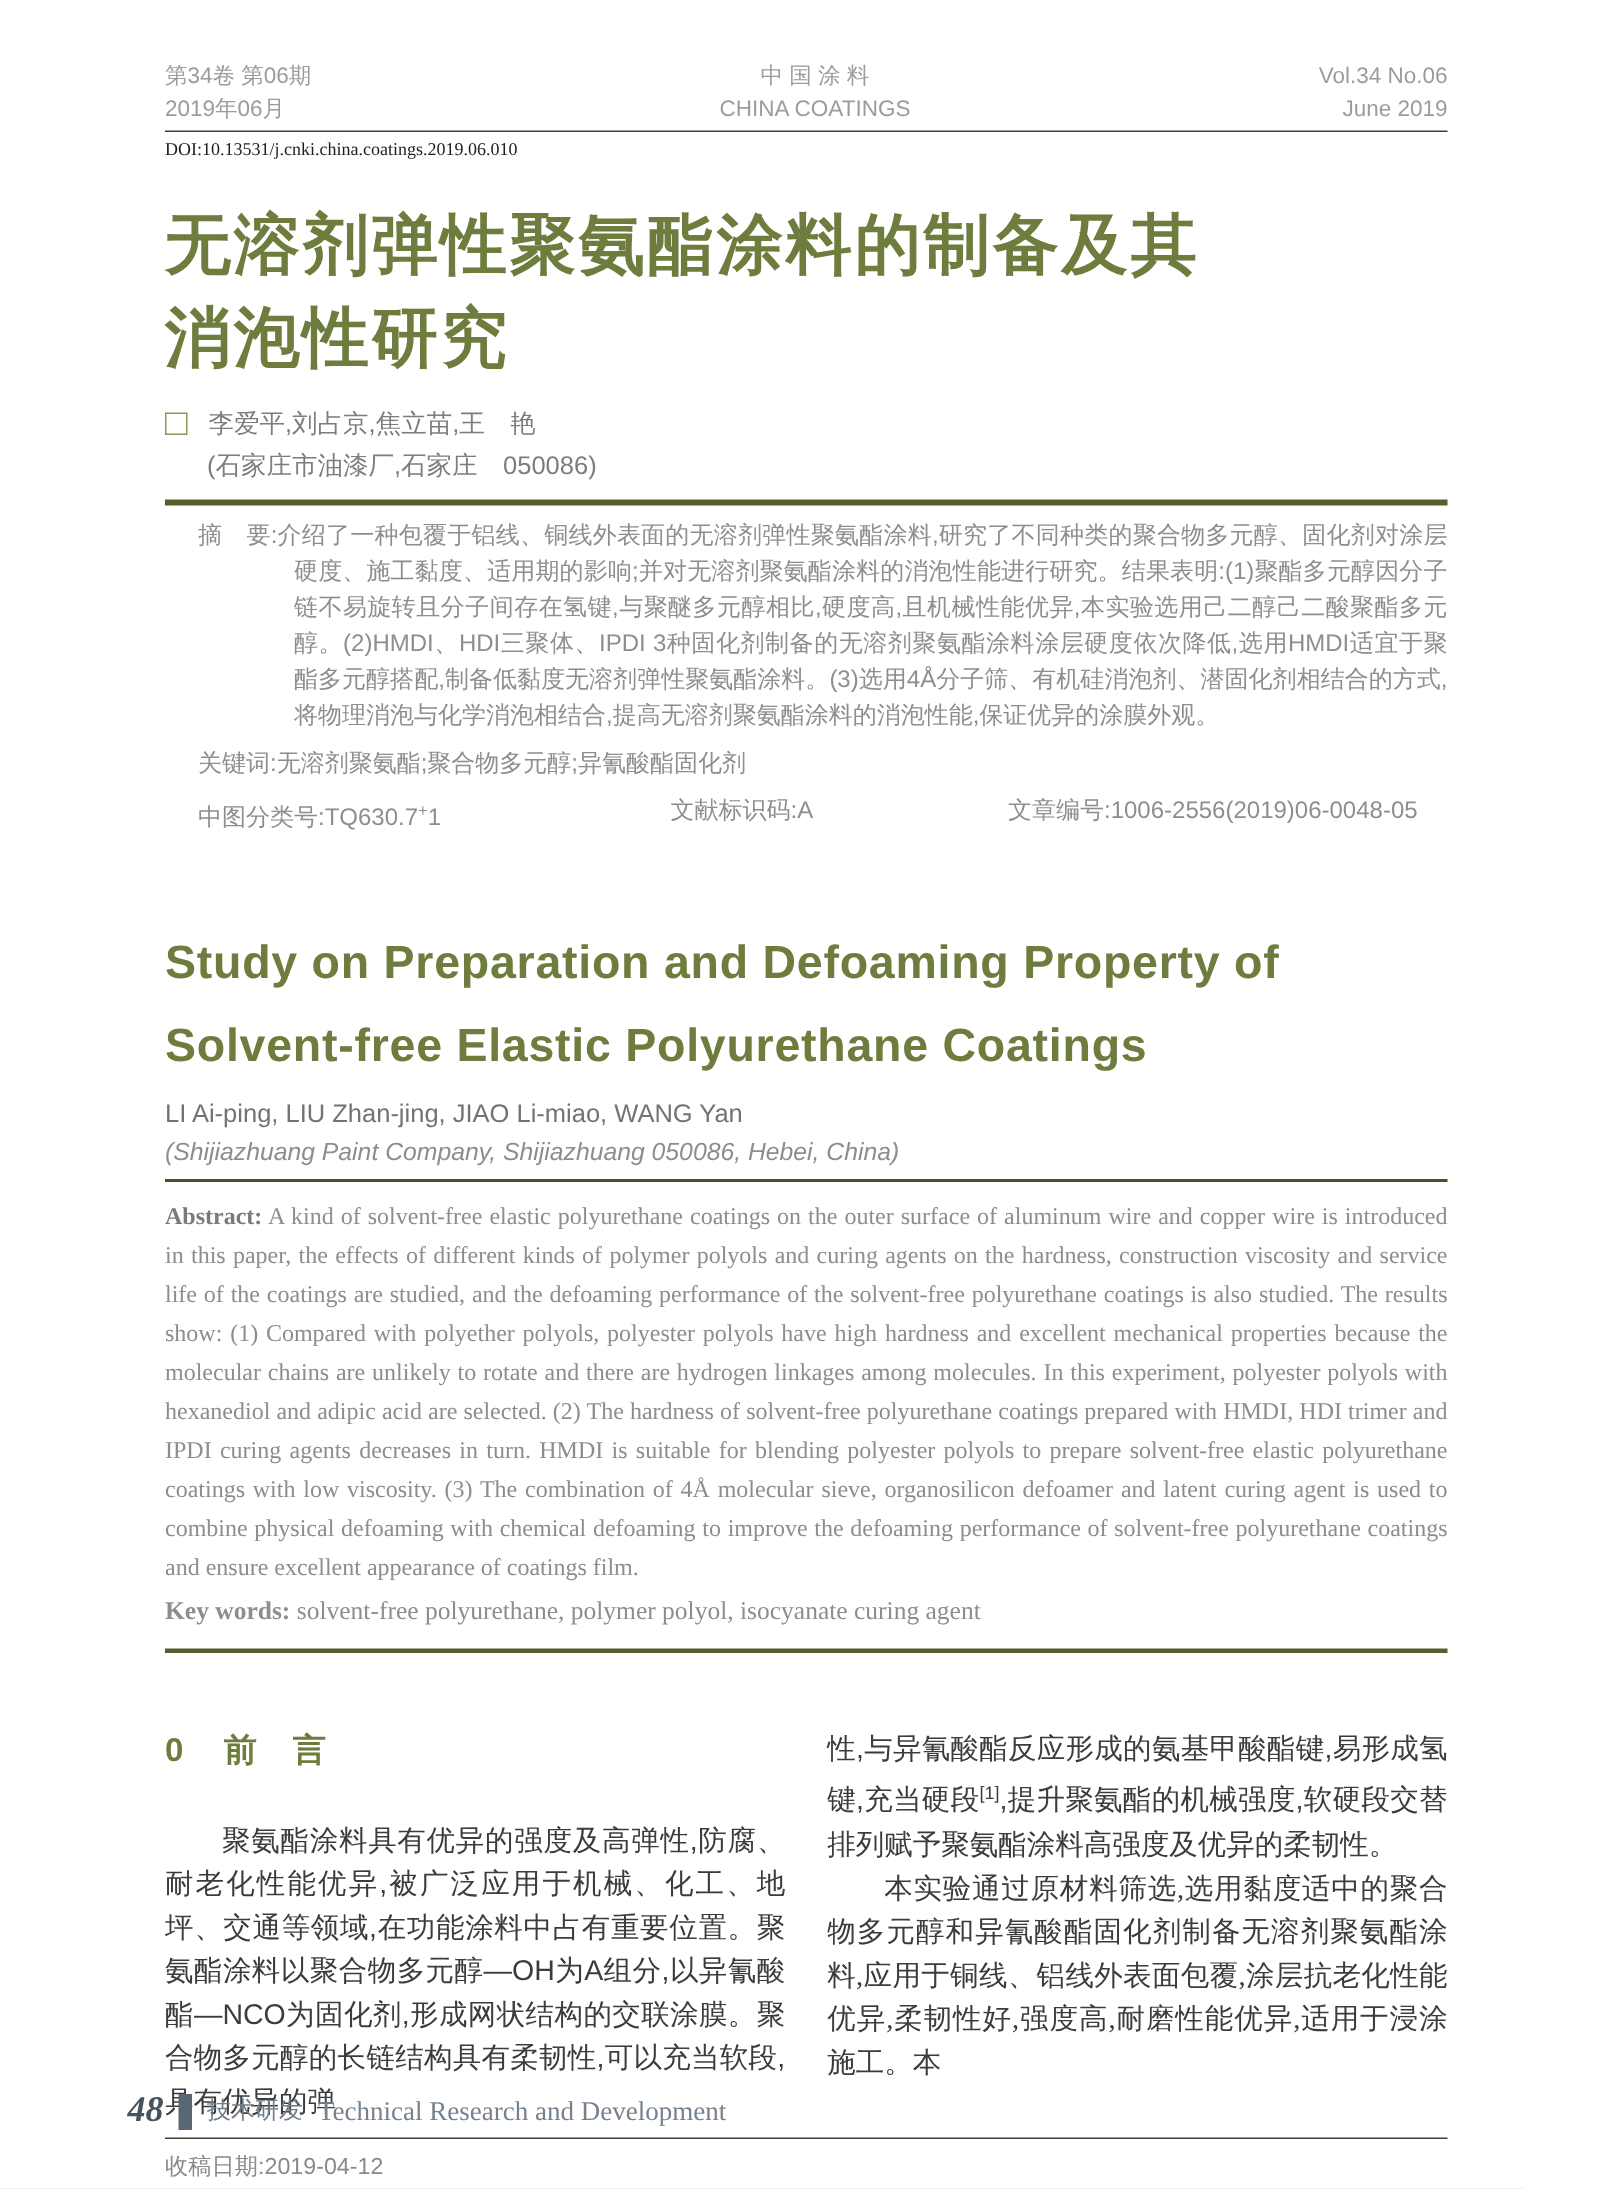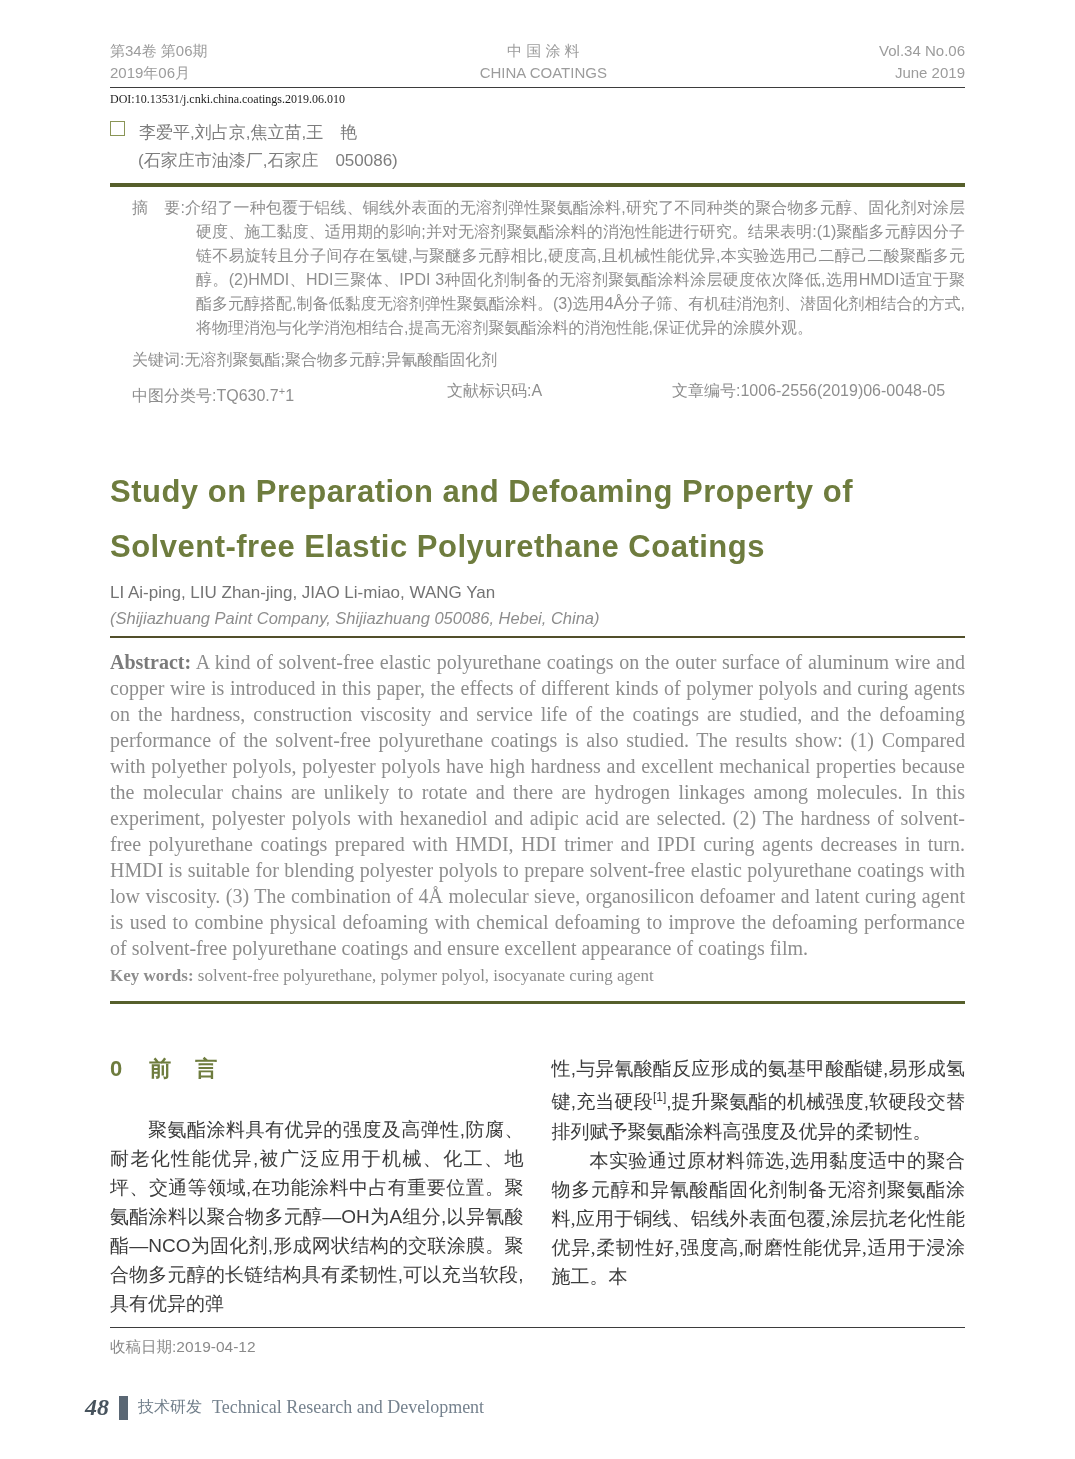--- a/index.html
+++ b/index.html
@@ -29,21 +29,21 @@
     color:#1d1d1d;font-size:12px;margin-top:4px;
   }
 
   
   .cn-title{
     margin-top:26px;
     color:#6e7c3e;font-weight:bold;
     font-size:44px;line-height:62px;letter-spacing:2px;
   }
   .cn-authors{
-    margin-top:14px;display:flex;
+    margin-top:14px;display:flex;align-items:center;
     color:#7d7d7d;font-size:17px;
   }
   .author-marker{
     width:13px;height:13px;border:1.5px solid #8a9556;
     display:inline-block;margin-right:14px;flex:0 0 auto;
   }
   .cn-affil{
     margin-top:5px;margin-left:28px;
     color:#7d7d7d;font-size:17px;
   }
@@ -77,21 +77,21 @@
   }
   .en-authors{margin-top:9px;color:#737373;font-size:17px;}
   .en-affil{
     margin-top:6px;color:#8d8d8d;font-size:16.5px;
     font-family:Liberation Sans, sans-serif;font-style:italic;
   }
   .thin-rule{height:2px;background:#514f2a;margin-top:8px;}
   .en-abstract{
     margin-top:11px;
     font-family:"Liberation Serif", serif;
-    color:#8d8d8d;font-size:20px;line-height:26px;
+    color:#8d8d8d;font-size:16px;line-height:26px;
     text-align:justify;
   }
   .en-abstract b{color:#7a7a7a;}
   .en-keywords{
     margin-top:2px;
     font-family:"Liberation Serif", serif;
     color:#8d8d8d;font-size:17px;line-height:26px;
   }
   .olive-rule{height:3px;background:#565f2b;margin-top:12px;}
 
@@ -148,20 +148,24 @@
         <div>CHINA COATINGS</div>
       </div>
       <div class="col right">
         <div>Vol.34  No.06</div>
         <div>June  2019</div>
       </div>
     </div>
     <div class="jheader-rule"></div>
     <div class="doi">DOI:10.13531/j.cnki.china.coatings.2019.06.010</div>
 
+    <div class="cn-title">
+      <div>无溶剂弹性聚氨酯涂料的制备及其</div>
+      <div>消泡性研究</div>
+    </div>
     <div class="cn-authors">
       <span class="author-marker"></span>
       <span>李爱平,刘占京,焦立苗,王　艳</span>
     </div>
     <div class="cn-affil">(石家庄市油漆厂,石家庄　050086)</div>
     <div class="thick-rule"></div>
 
     <div class="cn-abstract"><span class="lbl">摘　要:</span><span>介绍了一种包覆于铝线、铜线外表面的无溶剂弹性聚氨酯涂料,研究了不同种类的聚合物多元醇、固化剂对涂层硬度、施工黏度、适用期的影响;并对无溶剂聚氨酯涂料的消泡性能进行研究。结果表明:(1)聚酯多元醇因分子链不易旋转且分子间存在氢键,与聚醚多元醇相比,硬度高,且机械性能优异,本实验选用己二醇己二酸聚酯多元醇。(2)HMDI、HDI三聚体、IPDI 3种固化剂制备的无溶剂聚氨酯涂料涂层硬度依次降低,选用HMDI适宜于聚酯多元醇搭配,制备低黏度无溶剂弹性聚氨酯涂料。(3)选用4Å分子筛、有机硅消泡剂、潜固化剂相结合的方式,将物理消泡与化学消泡相结合,提高无溶剂聚氨酯涂料的消泡性能,保证优异的涂膜外观。</span></div>
     <div class="cn-keywords"><span>关键词:</span><span>无溶剂聚氨酯;聚合物多元醇;异氰酸酯固化剂</span></div>
     <div class="cn-meta">

